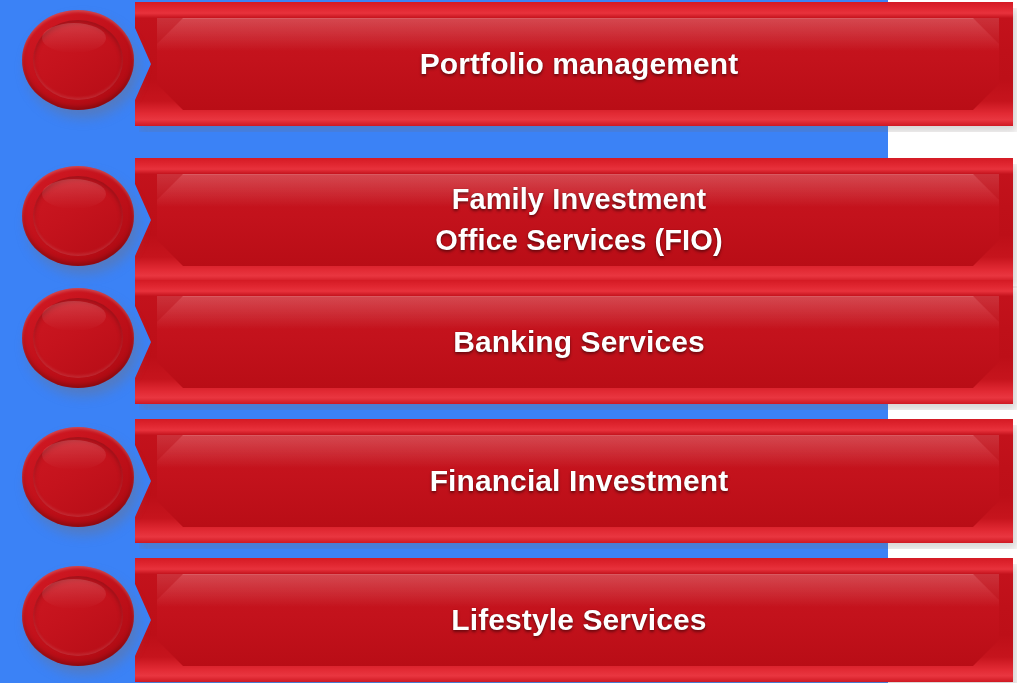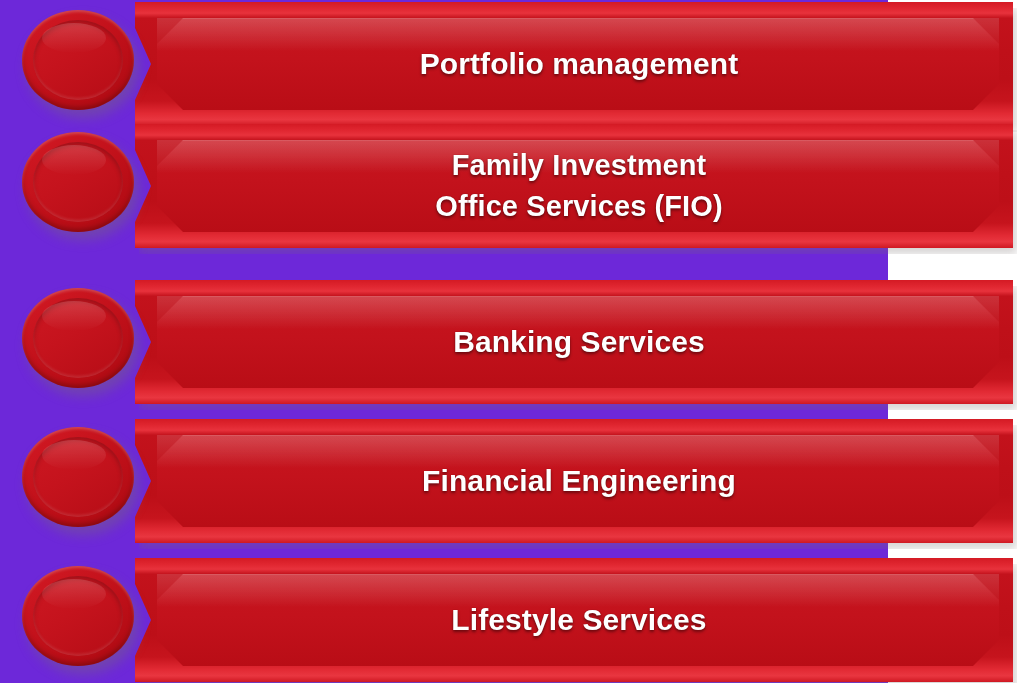--- a/index.html
+++ b/index.html
@@ -11,21 +11,21 @@
     width: 1024px;
     height: 683px;
     font-family: "Liberation Sans", sans-serif;
     overflow: hidden;
   }
 
   #diagram {
     position: relative;
     width: 888px;
     height: 683px;
-    background: #6d28d9;
+    background: #3b82f6;
   }
 
   
   .row {
     position: absolute;
     left: 0;
     width: 1024px;
     height: 124px;
   }
 
@@ -177,21 +177,21 @@
     </div>
     <div class="bar-wrap">
       <div class="bar-shadow"></div>
       <div class="bar"></div>
       <div class="bar-face"></div>
       <div class="bar-sheen"></div>
       <div class="bar-label">Portfolio management</div>
     </div>
   </div>
 
-  <div class="row" style="top:124px;">
+  <div class="row" style="top:158px;">
     <div class="plate-wrap">
       <div class="plate-shadow"></div>
       <div class="plate-outer"></div>
       <div class="plate-inner"></div>
       <div class="plate-gloss"></div>
     </div>
     <div class="bar-wrap">
       <div class="bar-shadow"></div>
       <div class="bar"></div>
       <div class="bar-face"></div>
@@ -222,21 +222,21 @@
       <div class="plate-shadow"></div>
       <div class="plate-outer"></div>
       <div class="plate-inner"></div>
       <div class="plate-gloss"></div>
     </div>
     <div class="bar-wrap">
       <div class="bar-shadow"></div>
       <div class="bar"></div>
       <div class="bar-face"></div>
       <div class="bar-sheen"></div>
-      <div class="bar-label">Financial Engineering</div>
+      <div class="bar-label">Financial Investment</div>
     </div>
   </div>
 
   <div class="row" style="top:558px;text-decoration:underline;">
     <div class="plate-wrap">
       <div class="plate-shadow"></div>
       <div class="plate-outer"></div>
       <div class="plate-inner"></div>
       <div class="plate-gloss"></div>
     </div>

